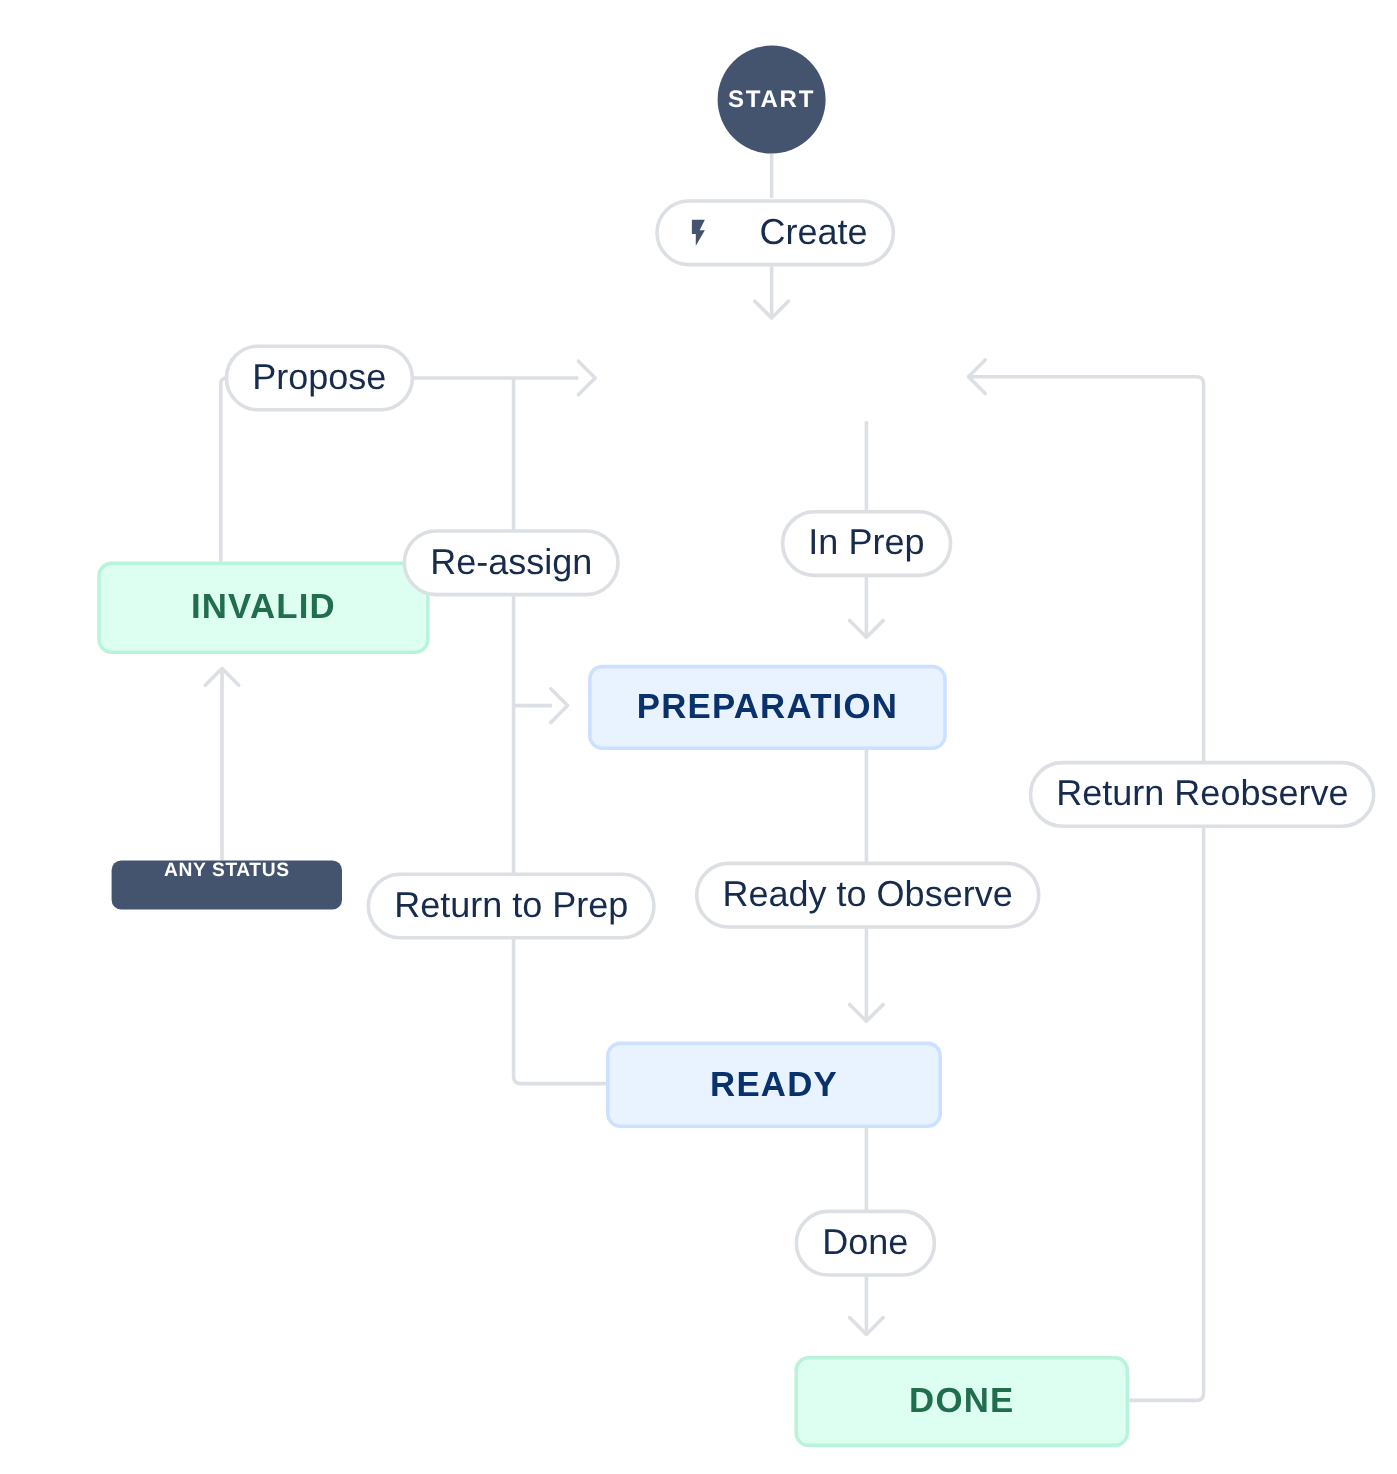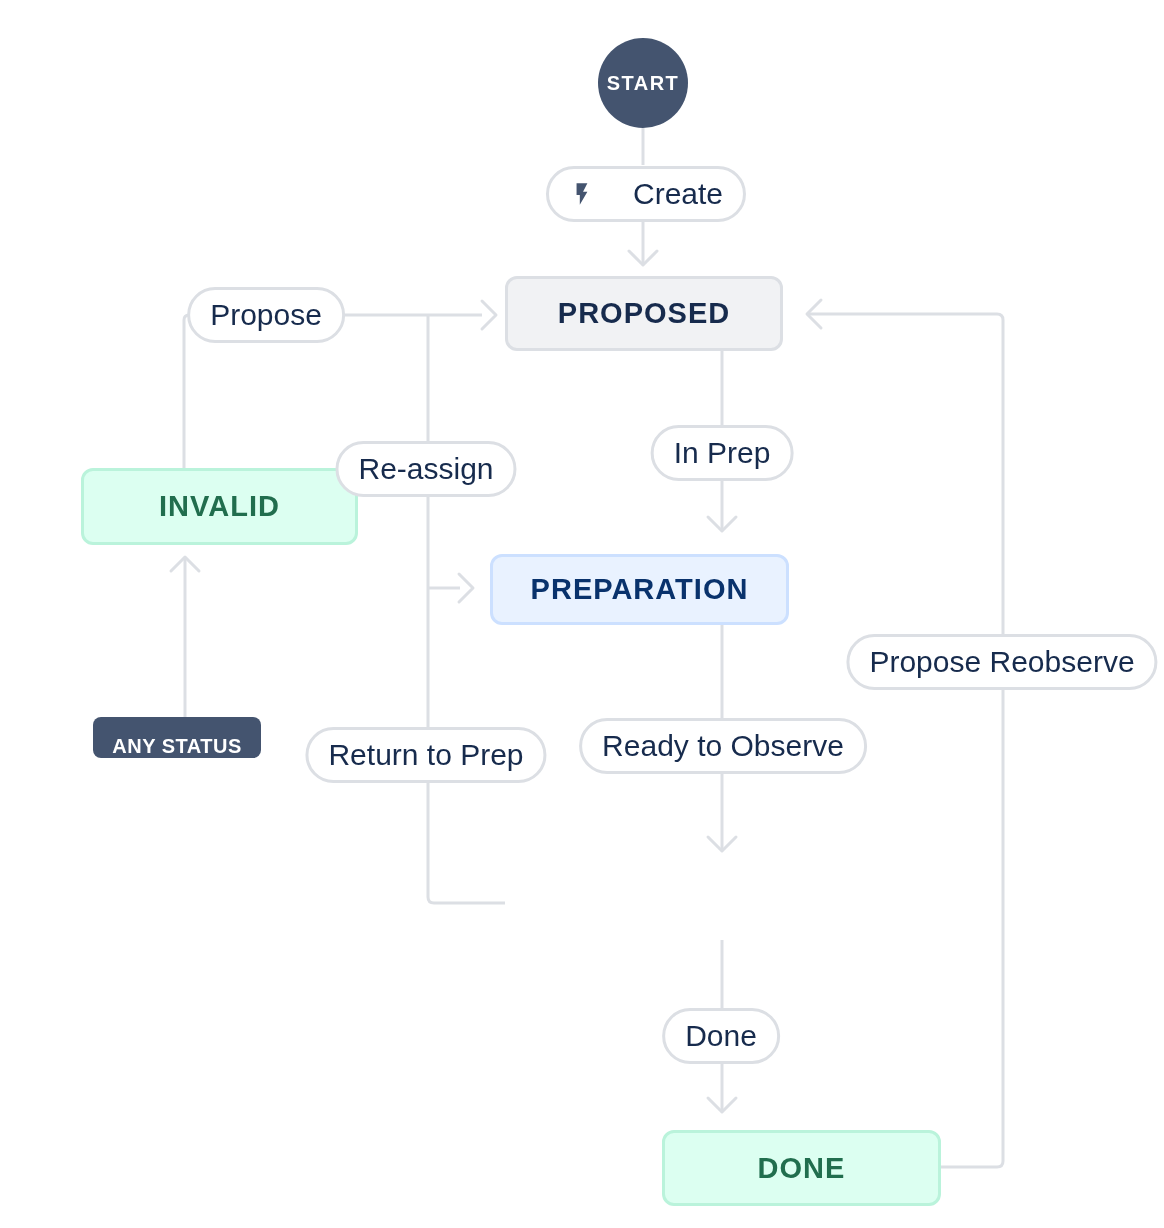--- a/index.html
+++ b/index.html
@@ -24,24 +24,24 @@
   .status.todo{background:var(--todo_fill);border-color:var(--todo_border);color:var(--todo_text);}
   .status.in-progress{background:var(--in_progress_fill);border-color:var(--in_progress_border);color:var(--in_progress_text);justify-content:center;}
   .status.done{background:var(--done_fill);border-color:var(--done_border);color:var(--done_text);}
 
   .st-proposed{left:505px;top:276px;width:278px;height:75px;}
   .st-preparation{left:490px;top:554px;width:299px;height:71px;}
   .st-ready{left:505px;top:868px;width:280px;height:72px;}
   .st-invalid{left:45px;top:468px;width:277px;height:77px;margin-left:36px;}
   .st-done{left:662px;top:1130px;width:279px;height:76px;}
 
-  .any-status{position:absolute;z-index:1;left:93px;top:717px;width:168px;height:41px;
+  .any-status{position:absolute;z-index:1;left:93px;top:717px;width:192px;height:41px;
     background:var(--any_status_fill);color:var(--any_status_text);border-radius:8px;
-    display:flex;align-items:flex-end;justify-content:center;
-    font-weight:bold;font-size:20px;letter-spacing:0.5px;}
+    display:flex;align-items:flex-start;justify-content:center;
+    font-weight:bold;font-size:16px;letter-spacing:0.5px;}
 
   .start-node{position:absolute;z-index:1;left:598px;top:38px;width:90px;height:90px;
     border-radius:50%;background:var(--start_fill);color:#ffffff;
     display:flex;align-items:center;justify-content:center;
     font-weight:bold;font-size:20px;letter-spacing:1.5px;}
 
   .pill{position:absolute;z-index:2;transform:translate(-50%,-50%);
     display:inline-flex;align-items:center;justify-content:center;white-space:nowrap;
     height:56px;padding:0 20px;box-sizing:border-box;
     background:var(--pill_bg);border:3px solid var(--pill_border);border-radius:999px;
@@ -90,25 +90,25 @@
     <path class="chev" d="M171 571 L185 557 L199 571"></path>
 
     <path d="M941 1167 H997 Q1003 1167 1003 1161 V320 Q1003 314 997 314 H807"></path>
     <path class="chev" d="M821 300 L807 314 L821 328"></path>
   </svg>
 
   <div class="start-node">
     <span>START</span>
   </div>
 
-  <div class="status todo st-proposed">
-    <span>PROPOSED</span>
-  </div>
   <div class="status in-progress st-preparation">
     <span>PREPARATION</span>
+  </div>
+  <div class="status in-progress st-ready">
+    <span>READY</span>
   </div>
   <div class="status done st-invalid">
     <span>INVALID</span>
   </div>
   <div class="status done st-done">
     <span>DONE</span>
   </div>
   <div class="any-status">
     <span>ANY STATUS</span>
   </div>
@@ -133,16 +133,16 @@
   <div class="pill p-return">
     <span>Return to Prep</span>
   </div>
   <div class="pill p-rto">
     <span>Ready to Observe</span>
   </div>
   <div class="pill p-done">
     <span>Done</span>
   </div>
   <div class="pill p-reobserve">
-    <span>Propose Reobserve</span>
+    <span>Return Reobserve</span>
   </div>
 
 </div>
 
 </body></html>

